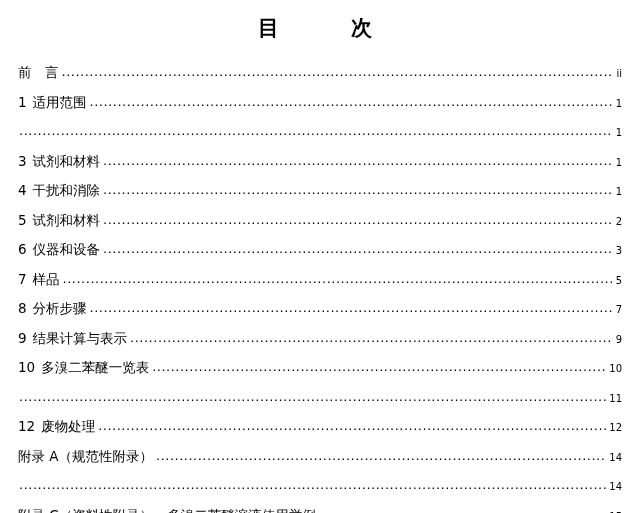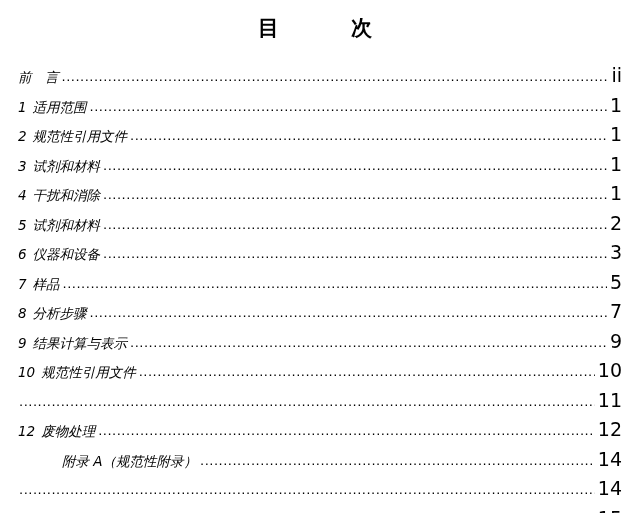--- a/index.html
+++ b/index.html
@@ -37,21 +37,20 @@
     display: flex;
     align-items: baseline;
     font-size: 13.5px;
     line-height: 1;
     height: 29.5px;
     white-space: nowrap;
   }
   .toc-label {
     flex: 0 0 auto;
     padding-right: 2px;
-    font-style: italic;
   }
   .toc-num {
     display: inline-block;
     min-width: 0;
   }
   .toc-sep {
     display: inline-block;
     width: 6px;
   }
   .toc-dots {
@@ -62,26 +61,25 @@
     letter-spacing: 0.5px;
     color: #000;
     margin: 0 1px;
     position: relative;
     top: -1px;
   }
   .toc-page {
     flex: 0 0 auto;
     text-align: right;
     padding-left: 2px;
-    font-size: 19px;
+    font-size: 10px;
   }
   .annex .toc-label {
     display: flex;
     align-items: flex-start;
-    margin-left: 44px;
   }
   .annex-id {
     display: inline-block;
   }
   .annex-type {
     display: inline-block;
   }
   .annex-title {
     display: inline-block;
     padding-left: 14px;
@@ -102,21 +100,20 @@
       <span class="toc-page">ii</span>
     </div>
 
     <div class="toc-row">
       <span class="toc-label"><span class="toc-num">1</span><span class="toc-sep"></span><span>适用范围</span></span>
       <span class="toc-dots">...........................................................................................................................................................................</span>
       <span class="toc-page">1</span>
     </div>
 
     <div class="toc-row">
-      <span class="toc-label"><span class="toc-num">2</span><span class="toc-sep"></span><span>规范性引用文件</span></span>
       <span class="toc-dots">...........................................................................................................................................................................</span>
       <span class="toc-page">1</span>
     </div>
 
     <div class="toc-row">
       <span class="toc-label"><span class="toc-num">3</span><span class="toc-sep"></span><span>试剂和材料</span></span>
       <span class="toc-dots">...........................................................................................................................................................................</span>
       <span class="toc-page">1</span>
     </div>
 
@@ -150,21 +147,21 @@
       <span class="toc-page">7</span>
     </div>
 
     <div class="toc-row">
       <span class="toc-label"><span class="toc-num">9</span><span class="toc-sep"></span><span>结果计算与表示</span></span>
       <span class="toc-dots">...........................................................................................................................................................................</span>
       <span class="toc-page">9</span>
     </div>
 
     <div class="toc-row">
-      <span class="toc-label"><span class="toc-num">10</span><span class="toc-sep"></span><span>规范性引用文件</span></span>
+      <span class="toc-label"><span class="toc-num">10</span><span class="toc-sep"></span><span>多溴二苯醚一览表</span></span>
       <span class="toc-dots">...........................................................................................................................................................................</span>
       <span class="toc-page">10</span>
     </div>
 
     <div class="toc-row">
       <span class="toc-dots">...........................................................................................................................................................................</span>
       <span class="toc-page">11</span>
     </div>
 
     <div class="toc-row">

